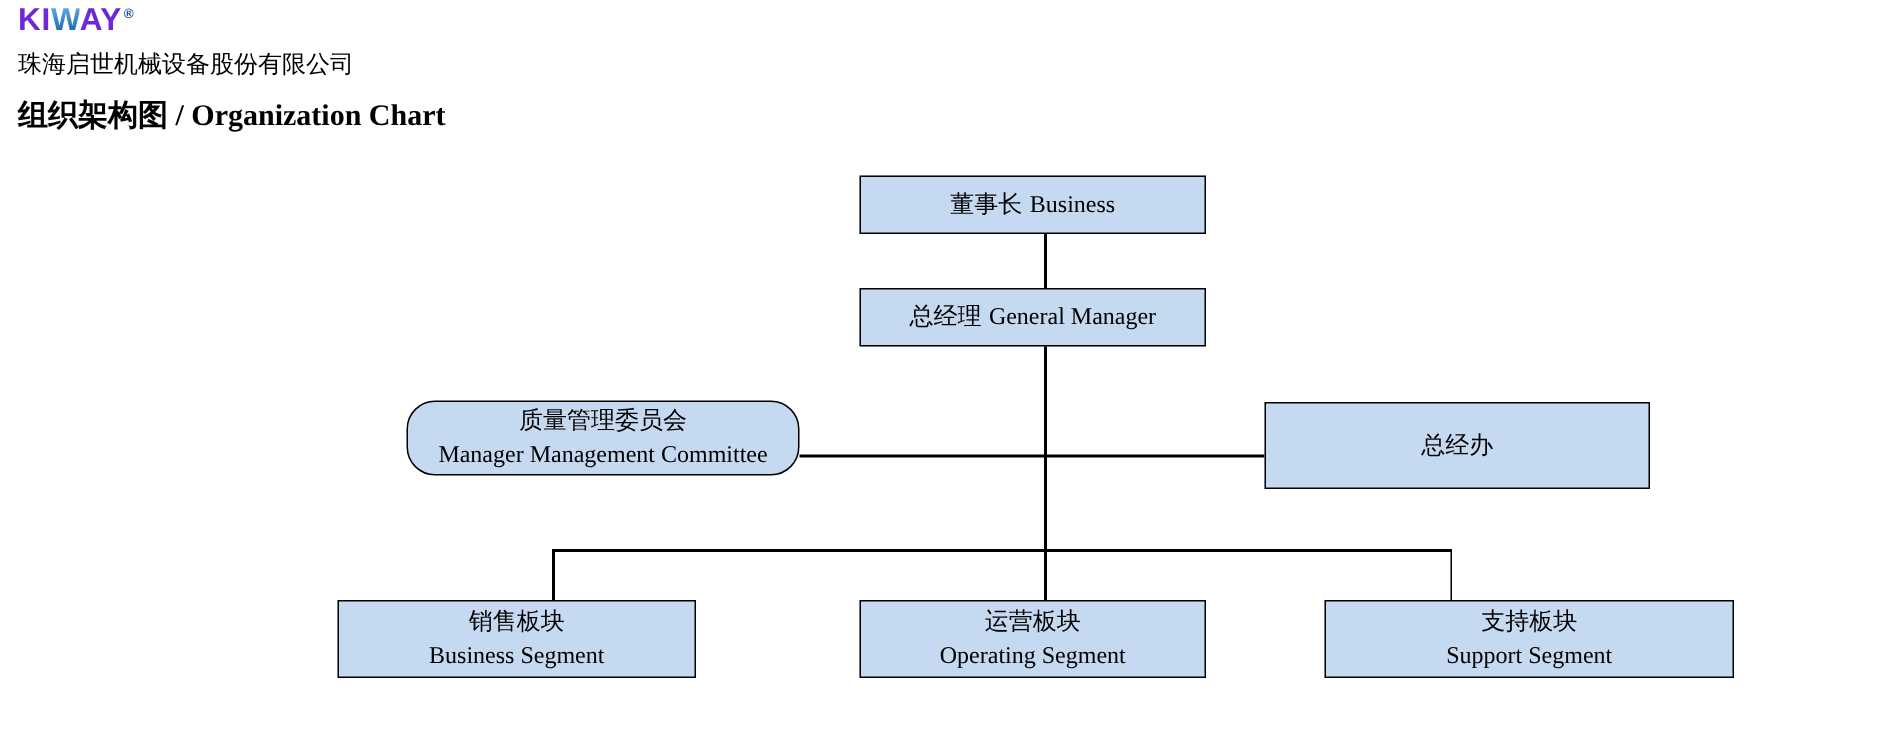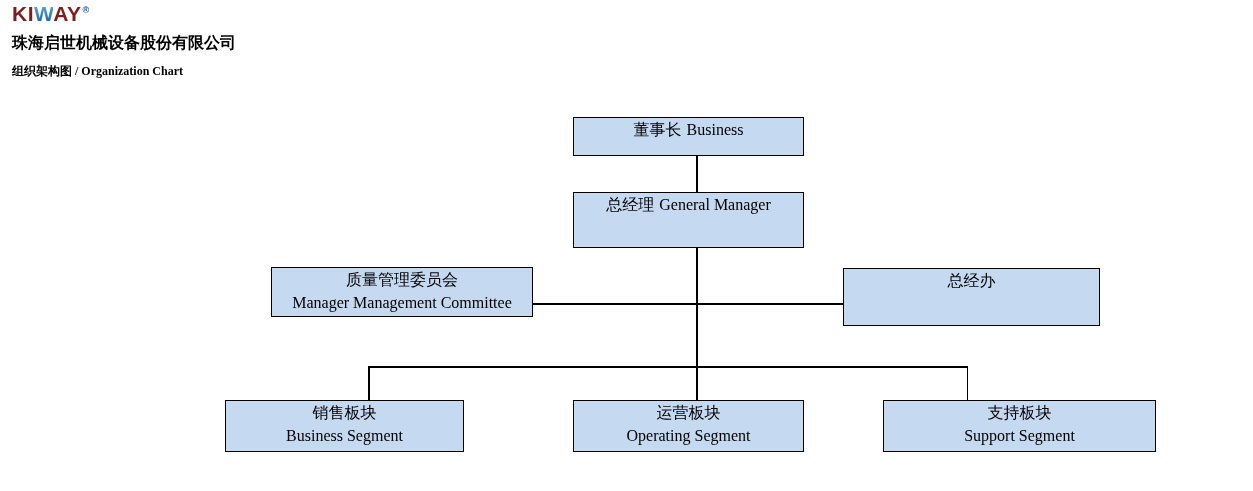--- a/index.html
+++ b/index.html
@@ -2,35 +2,35 @@
 <html><head>
 <meta charset="utf-8">
 <style>
   html,body{margin:0;padding:0;background:#ffffff;}
   #canvas{position:relative;width:1253px;height:491px;background:#ffffff;overflow:hidden;
           font-family:"Liberation Serif",serif;color:#000;}
 
   
   .logo{position:absolute;left:12px;top:2px;font-family:"Liberation Sans",sans-serif;
         font-weight:800;font-size:21px;letter-spacing:0.5px;color:#0d4f9e;white-space:nowrap;}
-  .logo .lt-dark{color:#7f1d1d;}
+  .logo .lt-dark{color:#6d28d9;}
   .logo .lt-light{background:linear-gradient(180deg,#6ab4e4 0%,#1565ae 90%);
         -webkit-background-clip:text;background-clip:text;color:transparent;}
   .logo .reg{font-size:9px;vertical-align:super;color:#0d4f9e;font-weight:700;margin-left:1px;}
-  .company-name{position:absolute;left:12px;top:33px;font-weight:bold;font-size:16px;white-space:nowrap;}
-  .chart-title{position:absolute;left:12px;top:63px;font-weight:bold;font-size:12px;white-space:nowrap;}
+  .company-name{position:absolute;left:12px;top:33px;font-weight:normal;font-size:16px;white-space:nowrap;}
+  .chart-title{position:absolute;left:12px;top:63px;font-weight:bold;font-size:20px;white-space:nowrap;}
 
   
   .node{position:absolute;box-sizing:border-box;background:#c5d9f1;border:1.5px solid #000;
-        display:flex;flex-direction:column;align-items:center;
+        display:flex;flex-direction:column;align-items:center;justify-content:center;
         text-align:center;font-size:16px;line-height:23px;}
   .node .row{display:flex;flex-direction:row;gap:5px;align-items:baseline;}
   #node-chairman{left:573px;top:117px;width:231px;height:39px;}
-  #node-gm      {left:573px;top:192px;width:231px;height:56px;}
-  #node-qmc     {left:271px;top:267px;width:262px;height:50px;}
+  #node-gm      {left:573px;top:192px;width:231px;height:39px;}
+  #node-qmc     {left:271px;top:267px;width:262px;height:50px;border-radius:19px;}
   #node-gmo     {left:843px;top:268px;width:257px;height:58px;gap:15px;}
   #node-biz     {left:225px;top:400px;width:239px;height:52px;}
   #node-ops     {left:573px;top:400px;width:231px;height:52px;}
   #node-sup     {left:883px;top:400px;width:273px;height:52px;}
 
   
   .line{position:absolute;background:#000;}
   #l-v1{left:696px;top:155px;width:1.5px;height:37px;}
   #l-v2{left:696px;top:230px;width:1.5px;height:170px;}
   #l-h1{left:533px;top:303px;width:310px;height:1.5px;}

